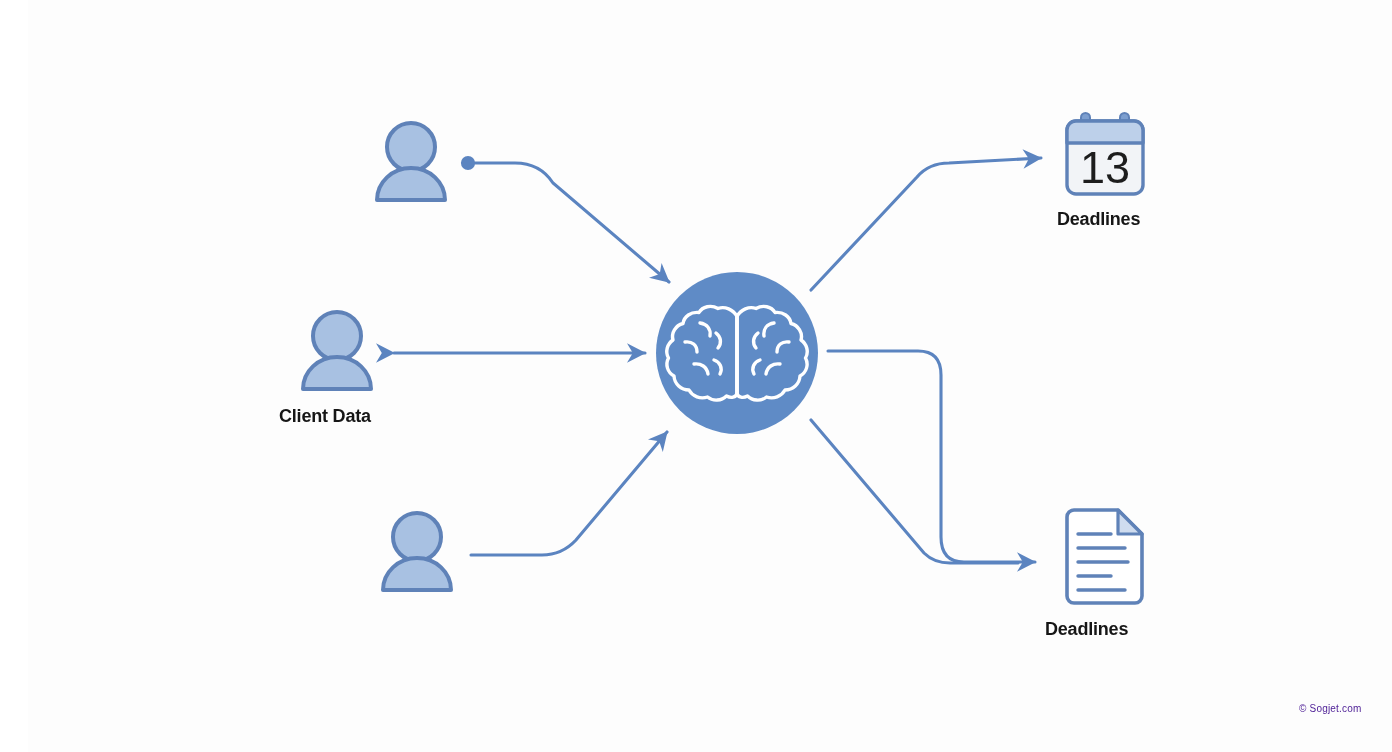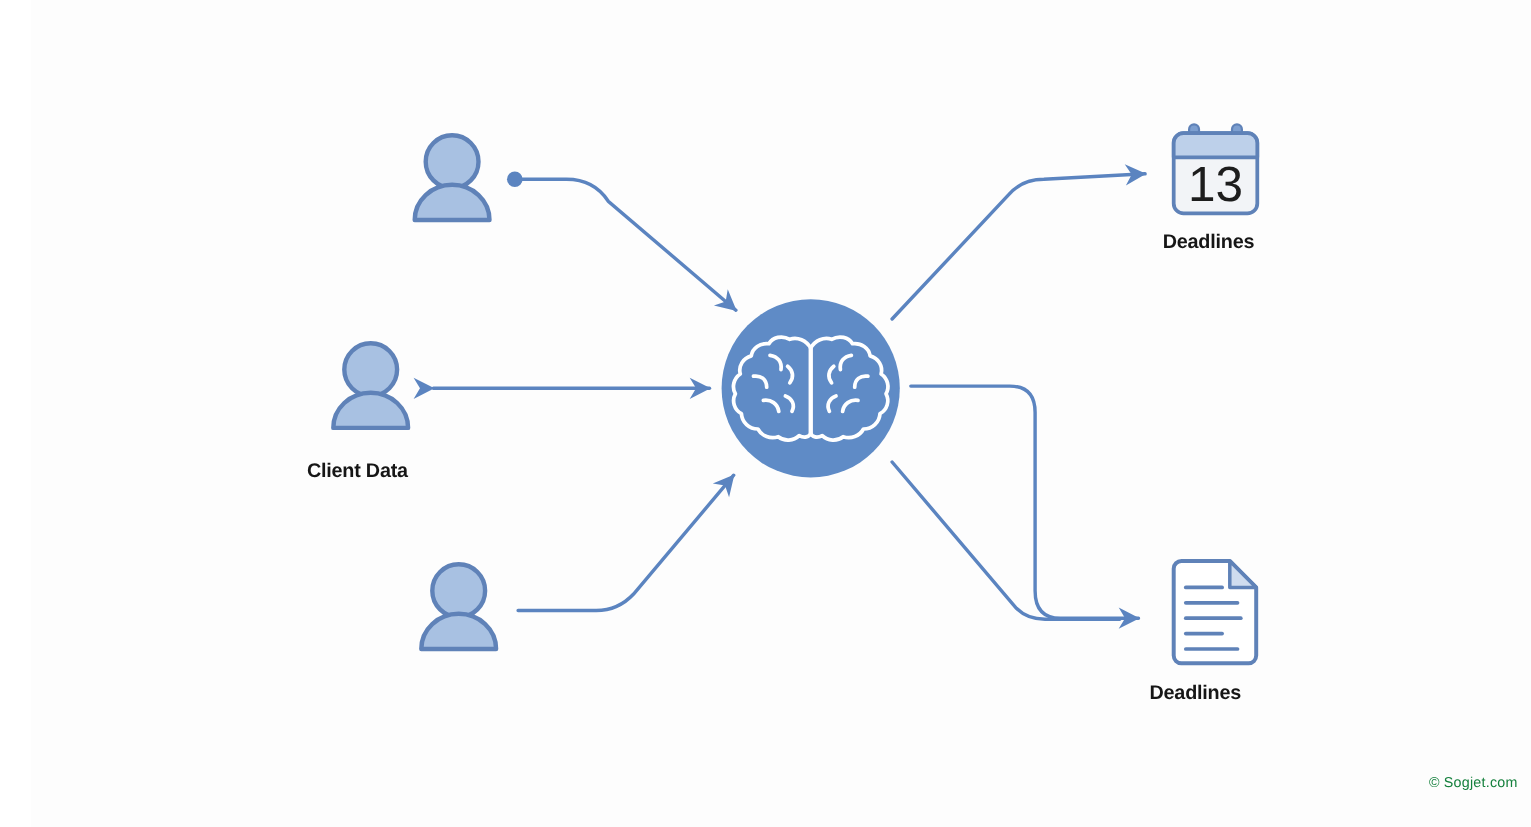--- a/index.html
+++ b/index.html
@@ -28,30 +28,30 @@
   }
   .node-label {
     position: absolute;
     font-family: "Liberation Sans", sans-serif;
     font-weight: bold;
     font-size: 18px;
     color: #161616;
     white-space: nowrap;
     letter-spacing: -0.2px;
   }
-  #label-client-data { left: 251px; top: 418px; }
+  #label-client-data { left: 251px; top: 406px; }
   #label-deadlines   { left: 1029px; top: 209px; }
   #label-documents   { left: 1017px; top: 619px; }
   #watermark {
     position: absolute;
     left: 1271px;
     top: 703px;
     font-family: "Liberation Sans", sans-serif;
-    font-size: 13px;
-    color: #15803d;
+    font-size: 10px;
+    color: #4c1d95;
     white-space: nowrap;
     letter-spacing: 0.2px;
   }
 </style>
 </head>
 <body>
 
 <div id="canvas">
 
   <svg id="diagram-svg" viewBox="0 0 1392 752">

